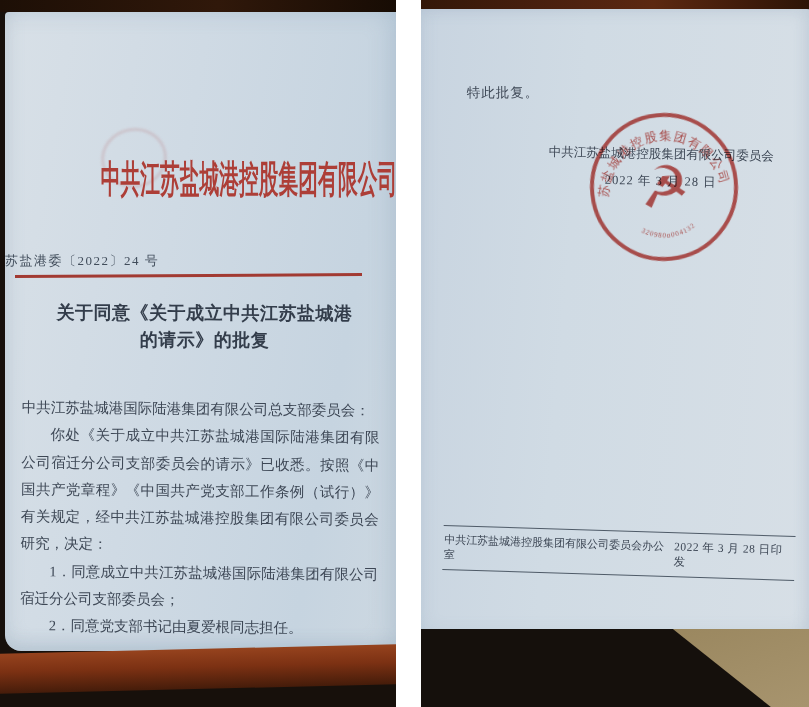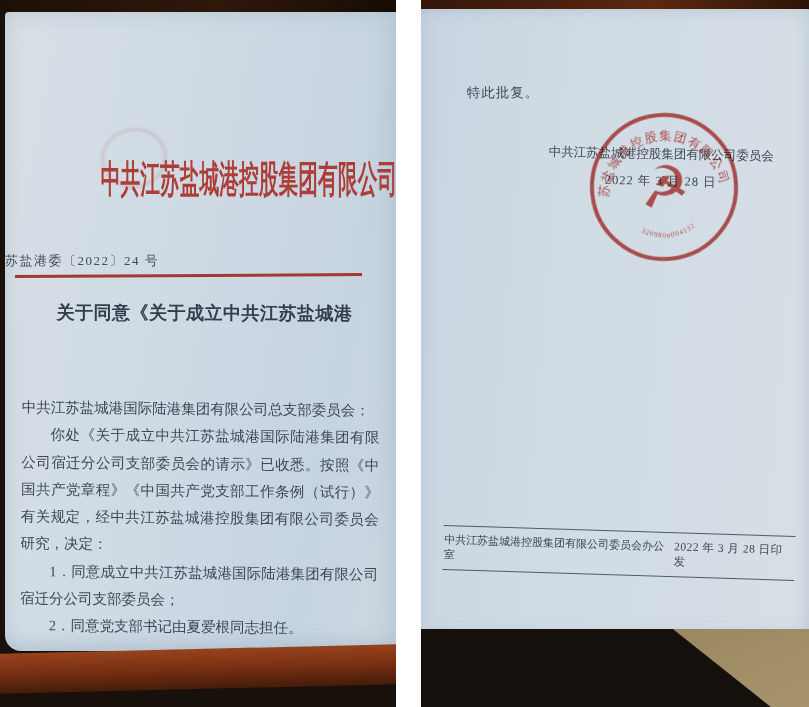--- a/index.html
+++ b/index.html
@@ -92,20 +92,21 @@
       <div class="bleed-mark"></div>
 
       <div class="red-header">中共江苏盐城港控股集团有限公司委员会文件</div>
 
       <div class="doc-number">苏盐港委〔2022〕24 号</div>
 
       <div class="red-rule"></div>
 
       <div class="doc-title">
         <div>关于同意《关于成立中共江苏盐城港</div>
+        <div>的请示》的批复</div>
       </div>
 
       <div class="body-text">
         <p>中共江苏盐城港国际陆港集团有限公司总支部委员会：</p>
         <p class="indent">你处《关于成立中共江苏盐城港国际陆港集团有限公司宿迁分公司支部委员会的请示》已收悉。按照《中国共产党章程》《中国共产党支部工作条例（试行）》有关规定，经中共江苏盐城港控股集团有限公司委员会研究，决定：</p>
         <p class="indent">1．同意成立中共江苏盐城港国际陆港集团有限公司宿迁分公司支部委员会；</p>
         <p class="indent">2．同意党支部书记由夏爱根同志担任。</p>
       </div>
     </div>
 

